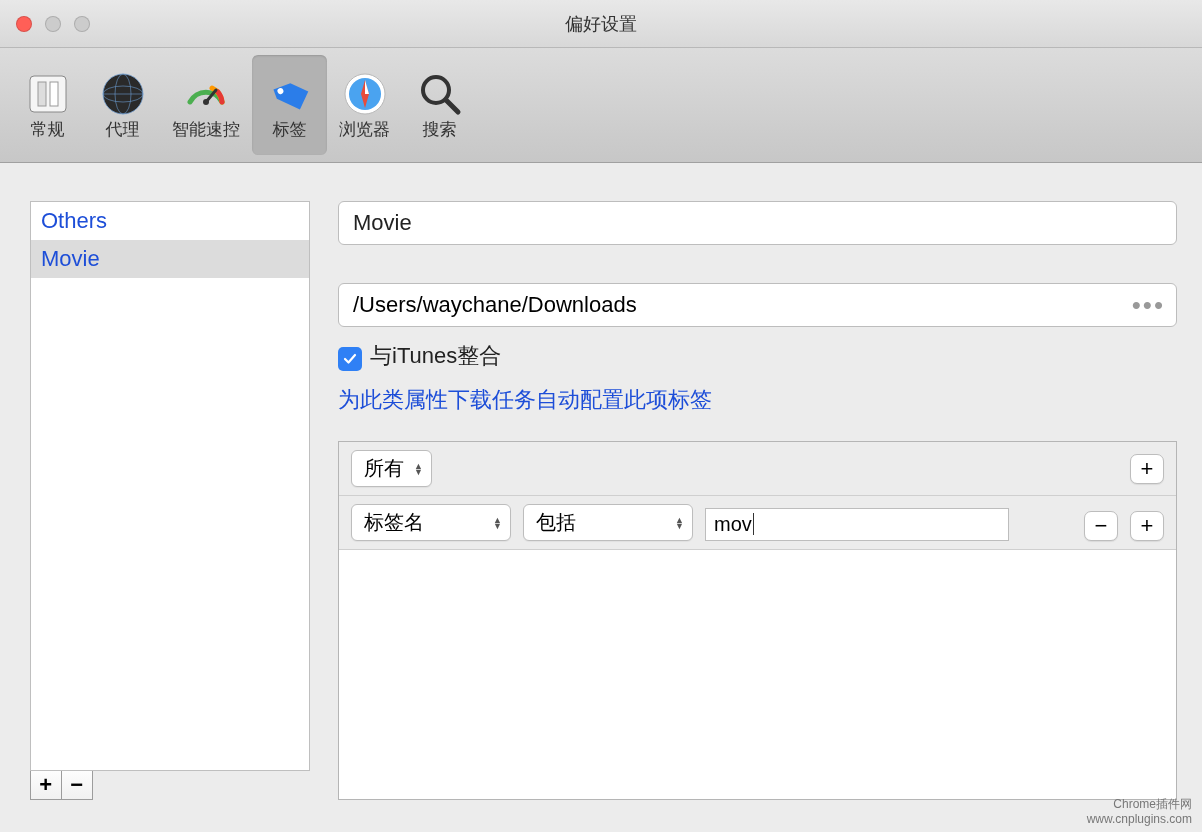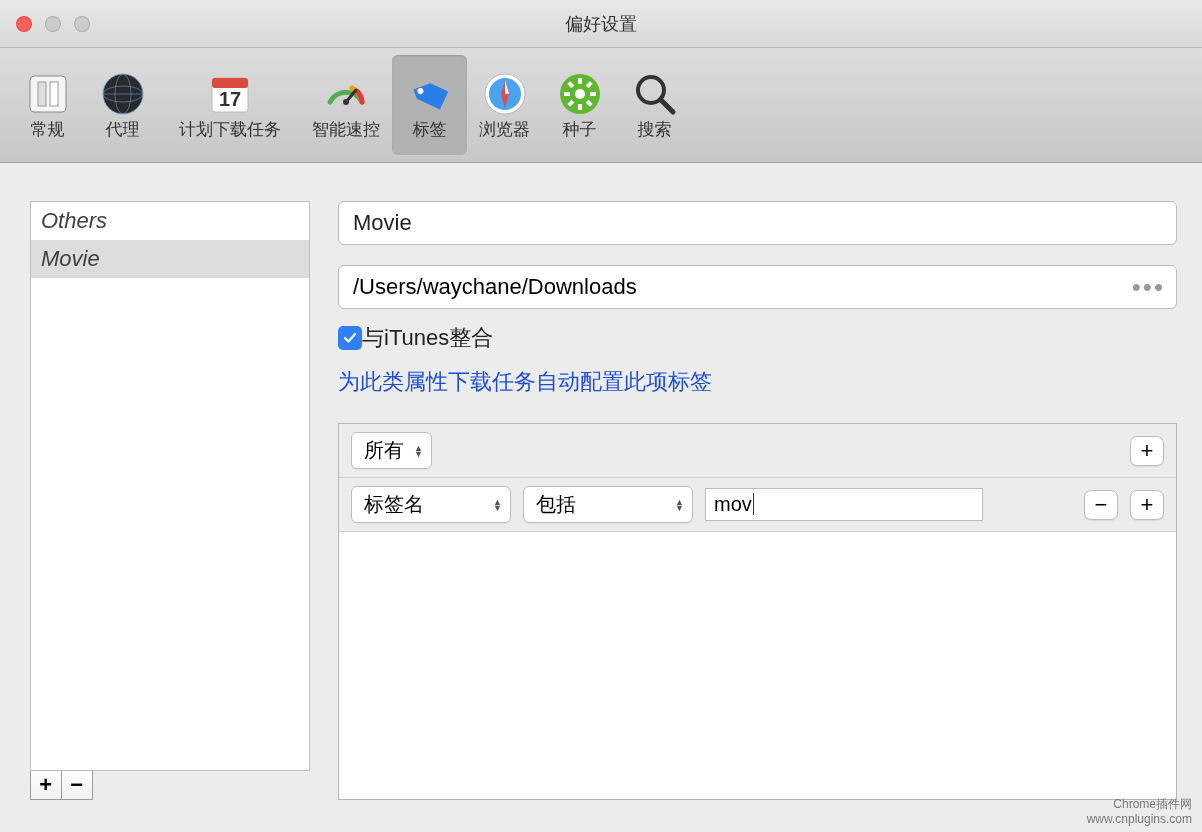--- a/index.html
+++ b/index.html
@@ -93,22 +93,21 @@
 }
 .sidebar {
   width: 280px;
   height: 572px;
   background: #fff;
   border: 1px solid #bfbfbf;
 }
 .sidebar-row {
   padding: 6px 10px;
   font-size: 22px;
-  color: #404040;
-  font-style: italic;
+  color: #1d4ed8;
 }
 .sidebar-row.selected {
   background: #dcdcdc;
 }
 .sidebar-controls {
   display: flex;
   border: 1px solid #9c9c9c;
   border-top: none;
   width: 63px;
   background: linear-gradient(#fdfdfd,#f1f1f1);
@@ -134,43 +133,44 @@
   background: #fff;
   border: 1px solid #bdbdbd;
   border-radius: 6px;
   padding: 8px 14px;
   font-size: 22px;
   color: #222;
 }
 .path-row {
   display: flex;
   align-items: center;
-  margin-top: 20px;
+  margin-top: 38px;
   position: relative;
   justify-content: center;
 }
 .path-input {
   flex: 1;
   background: #fff;
   border: 1px solid #bdbdbd;
   border-radius: 6px;
   padding: 8px 14px;
   font-size: 22px;
 }
 .path-dots {
   position: absolute;
   right: 12px;
   font-size: 26px;
   color: #999;
   letter-spacing: 2px;
 }
 .checkbox-row {
   display: flex;
-  align-items: center;
+  align-items: flex-end;
   margin-top: 14px;
+  gap: 8px;
 }
 .mac-checkbox {
   width: 24px; height: 24px;
   background: #2f80f5;
   border-radius: 5px;
   display: flex;
   align-items: center;
   justify-content: center;
 }
 .mac-checkbox svg { width: 16px; height: 16px; }
@@ -199,21 +199,21 @@
   padding: 8px 12px;
   display: flex;
   align-items: center;
   justify-content: flex-end;
 }
 .rules-row {
   background: #ececec;
   border-bottom: 1px solid #cfcfcf;
   padding: 8px 12px;
   display: flex;
-  align-items: center;
+  align-items: flex-end;
   gap: 12px;
 }
 .rules-body { flex: 1; background: #fff; }
 
 
 .mac-select {
   background: #fff;
   border: 1px solid #bdbdbd;
   border-radius: 6px;
   padding: 4px 8px 4px 12px;
@@ -243,21 +243,21 @@
   font-size: 22px;
   font-weight: 500;
   box-shadow: 0 1px 1px rgba(0,0,0,0.08);
 }
 
 .filter-input {
   background: #fff;
   border: 1px solid #bdbdbd;
   padding: 4px 8px;
   font-size: 20px;
-  width: 278px;
+  width: 304px;
 }
 .cursor-caret {
   border-right: 1.5px solid #333;
   padding-right: 1px;
 }
 
 
 .footer {
   position: absolute;
   bottom: 4px;
@@ -299,30 +299,20 @@
       <svg viewBox="0 0 48 48">
           <circle cx="24" cy="24" r="20" fill="#2a2a2a"></circle>
           <circle cx="24" cy="24" r="20" fill="none" stroke="#7aa5d6" stroke-width="0.8"></circle>
           <ellipse cx="24" cy="24" rx="20" ry="8" fill="none" stroke="#6c9cd0" stroke-width="0.6"></ellipse>
           <ellipse cx="24" cy="24" rx="8" ry="20" fill="none" stroke="#6c9cd0" stroke-width="0.6"></ellipse>
           <line x1="4" y1="24" x2="44" y2="24" stroke="#6c9cd0" stroke-width="0.6"></line>
         </svg>
     </div>
     <div class="tb-label">代理</div>
   </div>
-  <div class="tb-item wide-toolbar">
-    <div class="tb-icon">
-      <svg viewBox="0 0 48 48">
-          <rect x="6" y="8" width="36" height="34" rx="3" fill="#fff" stroke="#bbb"></rect>
-          <rect x="6" y="8" width="36" height="10" rx="3" fill="#d94b3f"></rect>
-          <text x="24" y="36" text-anchor="middle" font-size="20" fill="#333" font-weight="600">17</text>
-        </svg>
-    </div>
-    <div class="tb-label">计划下载任务</div>
-  </div>
   <div class="tb-item">
     <div class="tb-icon">
       <svg viewBox="0 0 48 48">
           <path d="M8 32 A18 18 0 0 1 40 32" fill="none" stroke="#4caf50" stroke-width="5" stroke-linecap="round"></path>
           <path d="M30 18 A18 18 0 0 1 40 32" fill="none" stroke="#ff9800" stroke-width="5" stroke-linecap="round"></path>
           <path d="M36 22 A18 18 0 0 1 40 32" fill="none" stroke="#e53935" stroke-width="5" stroke-linecap="round"></path>
           <circle cx="24" cy="32" r="3" fill="#333"></circle>
           <line x1="24" y1="32" x2="34" y2="20" stroke="#333" stroke-width="3" stroke-linecap="round"></line>
         </svg>
     </div>
@@ -340,41 +330,20 @@
   <div class="tb-item">
     <div class="tb-icon">
       <svg viewBox="0 0 48 48">
           <circle cx="24" cy="24" r="20" fill="#fff" stroke="#b8b8b8"></circle>
           <circle cx="24" cy="24" r="16" fill="#4aa3f0"></circle>
           <path d="M24 10 L28 24 L24 38 L20 24 Z" fill="#e74c3c"></path>
           <path d="M24 10 L28 24 L24 24 Z" fill="#fff"></path>
         </svg>
     </div>
     <div class="tb-label">浏览器</div>
-  </div>
-  <div class="tb-item">
-    <div class="tb-icon">
-      <svg viewBox="0 0 48 48">
-          <circle cx="24" cy="24" r="20" fill="#5eb82f"></circle>
-          <g fill="#fff">
-            <circle cx="24" cy="24" r="5"></circle>
-            <g transform="translate(24,24)">
-              <rect x="-2" y="-16" width="4" height="6"></rect>
-              <rect x="-2" y="10" width="4" height="6"></rect>
-              <rect x="-16" y="-2" width="6" height="4"></rect>
-              <rect x="10" y="-2" width="6" height="4"></rect>
-              <rect x="-2" y="-16" width="4" height="6" transform="rotate(45)"></rect>
-              <rect x="-2" y="10" width="4" height="6" transform="rotate(45)"></rect>
-              <rect x="-16" y="-2" width="6" height="4" transform="rotate(45)"></rect>
-              <rect x="10" y="-2" width="6" height="4" transform="rotate(45)"></rect>
-            </g>
-          </g>
-        </svg>
-    </div>
-    <div class="tb-label">种子</div>
   </div>
   <div class="tb-item">
     <div class="tb-icon">
       <svg viewBox="0 0 48 48">
           <circle cx="20" cy="20" r="13" fill="none" stroke="#333" stroke-width="4"></circle>
           <line x1="30" y1="30" x2="42" y2="42" stroke="#333" stroke-width="5" stroke-linecap="round"></line>
         </svg>
     </div>
     <div class="tb-label">搜索</div>
   </div>

